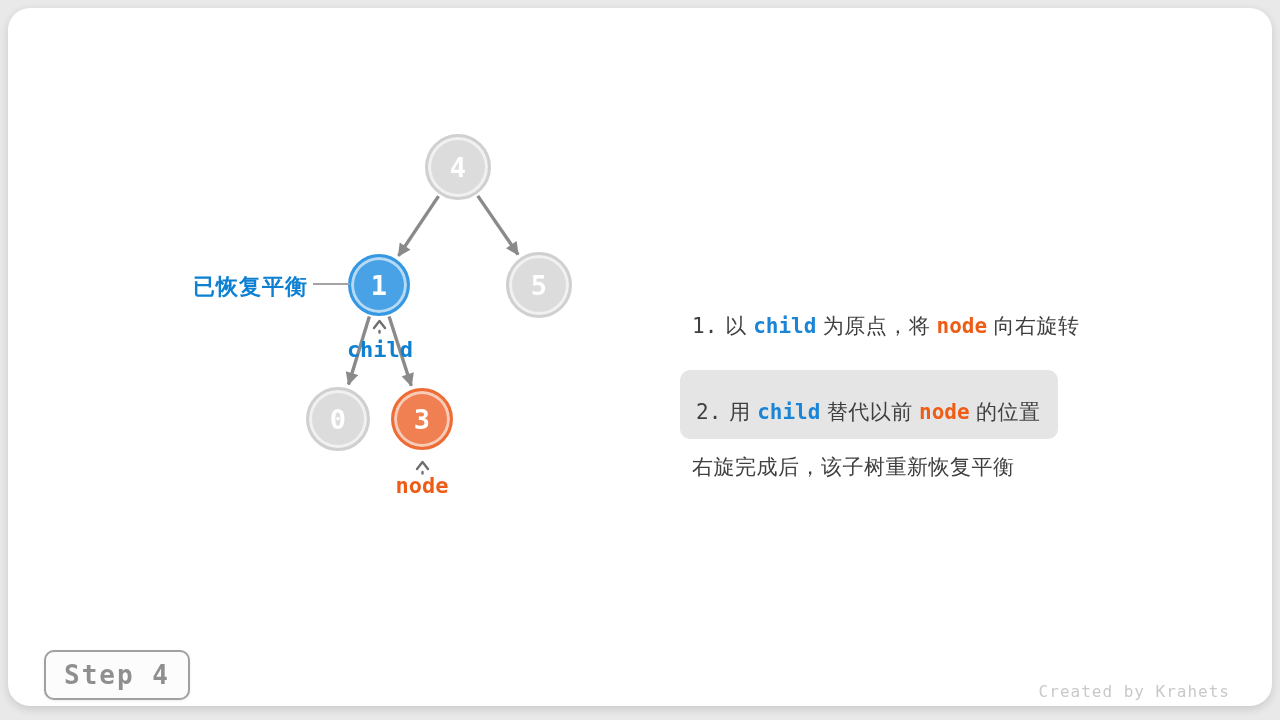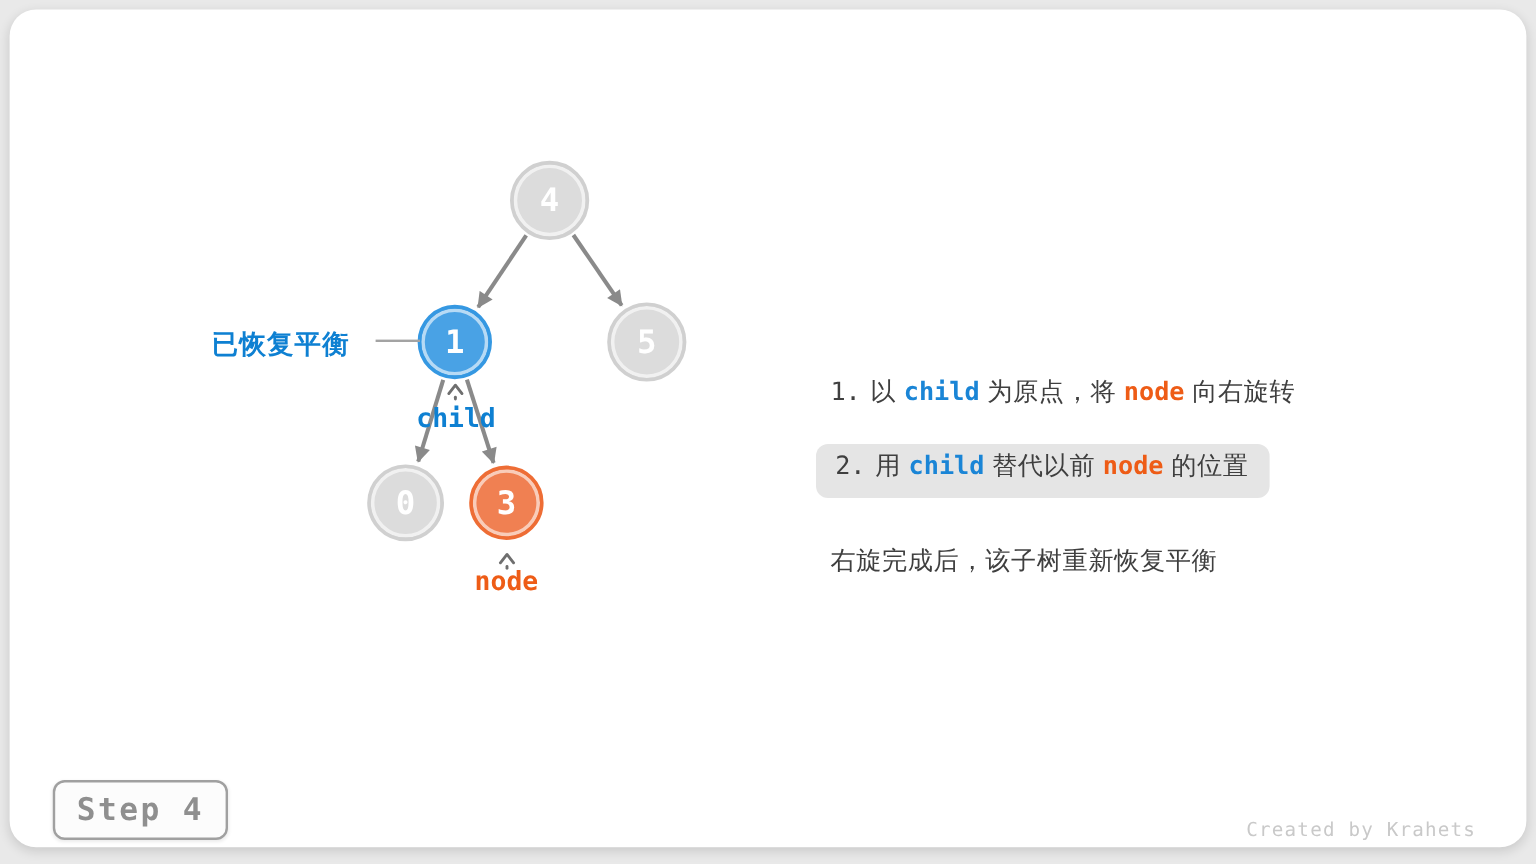--- a/index.html
+++ b/index.html
@@ -7,33 +7,33 @@
          font-family:"Liberation Sans",sans-serif;}
   .card{position:absolute;left:8px;top:8px;width:1264px;height:698px;background:#ffffff;
         border-radius:22px;box-shadow:0 3px 10px rgba(0,0,0,0.14);}
   svg.edges{position:absolute;left:0;top:0;pointer-events:none;}
   .node{position:absolute;border-radius:50%;display:flex;align-items:center;justify-content:center;
         font-family:"DejaVu Sans Mono",monospace;font-weight:bold;font-size:27px;color:#ffffff;
         box-shadow:inset 0 0 0 3px rgba(255,255,255,0.6);box-sizing:border-box;}
   .node--gray{background:#dcdcdc;border:3px solid #d0d0d0;}
   .node--blue{background:#49a2e5;border:3px solid #3598e2;}
   .node--orange{background:#f08052;border:3px solid #ee6d35;}
-  .balanced-label{position:absolute;left:152px;top:264px;width:148px;text-align:center;
+  .balanced-label{position:absolute;left:152px;top:264px;width:148px;text-align:right;
         font-size:22px;font-weight:bold;color:#0e80d2;letter-spacing:1px;}
   .connector{position:absolute;left:305px;top:275px;width:37px;height:0;border-top:2px solid #a3a3a3;}
   .tag{position:absolute;width:100px;text-align:center;font-family:"DejaVu Sans Mono",monospace;
         font-weight:bold;font-size:22px;}
   .tag--child{left:322px;top:329px;color:#0e80d2;}
   .tag--node{left:364px;top:465px;color:#ee5c16;}
   .caret{position:absolute;}
   .panel-title{position:absolute;left:686px;top:230px;font-size:21px;font-weight:bold;color:#3f3f3f;
         letter-spacing:1px;}
   .line{position:absolute;left:684px;font-size:21px;color:#3f3f3f;white-space:nowrap;}
   .line-0{top:304px;text-align:center;}
-  .line-1{top:362px;left:672px;background:#e5e5e5;border-radius:10px;padding:4px 18px 13px 16px;}
+  .line-1{top:362px;left:672px;background:#e5e5e5;border-radius:10px;padding:28px 18px 13px 16px;}
   .line-2{top:445px;text-align:right;}
   .seg-num{font-family:"DejaVu Sans Mono",monospace;margin-right:8px;}
   .seg-cn{letter-spacing:0.5px;}
   .seg-code-blue{font-family:"DejaVu Sans Mono",monospace;font-weight:bold;color:#1a85d6;}
   .seg-code-orange{font-family:"DejaVu Sans Mono",monospace;font-weight:bold;color:#ee5c16;}
   .step-badge{position:absolute;left:36px;top:642px;width:146px;height:50px;background:#fcfcfc;
         border:2px solid #a0a0a0;border-radius:10px;display:flex;align-items:center;justify-content:center;
         box-shadow:0 1px 3px rgba(0,0,0,0.08);box-sizing:border-box;}
   .step-badge span{font-family:"DejaVu Sans Mono",monospace;font-weight:bold;font-size:26px;color:#8f8f8f;
         letter-spacing:2px;}

